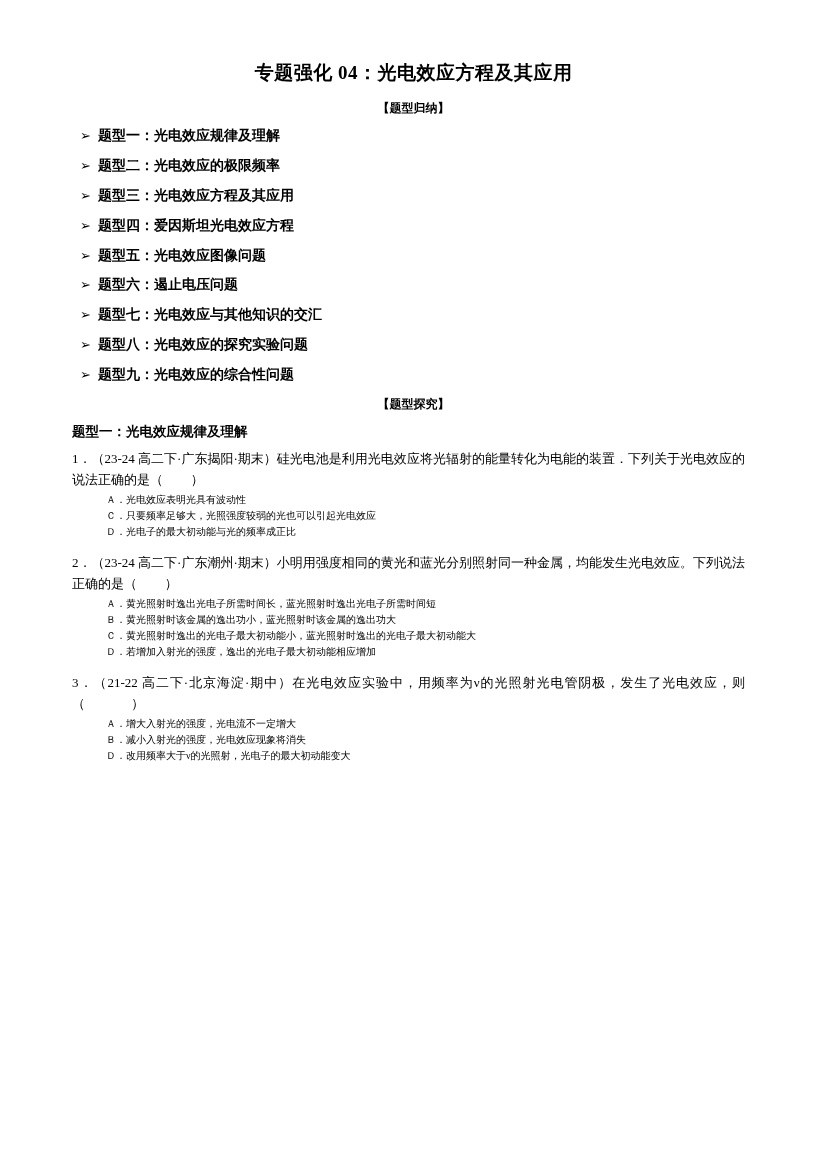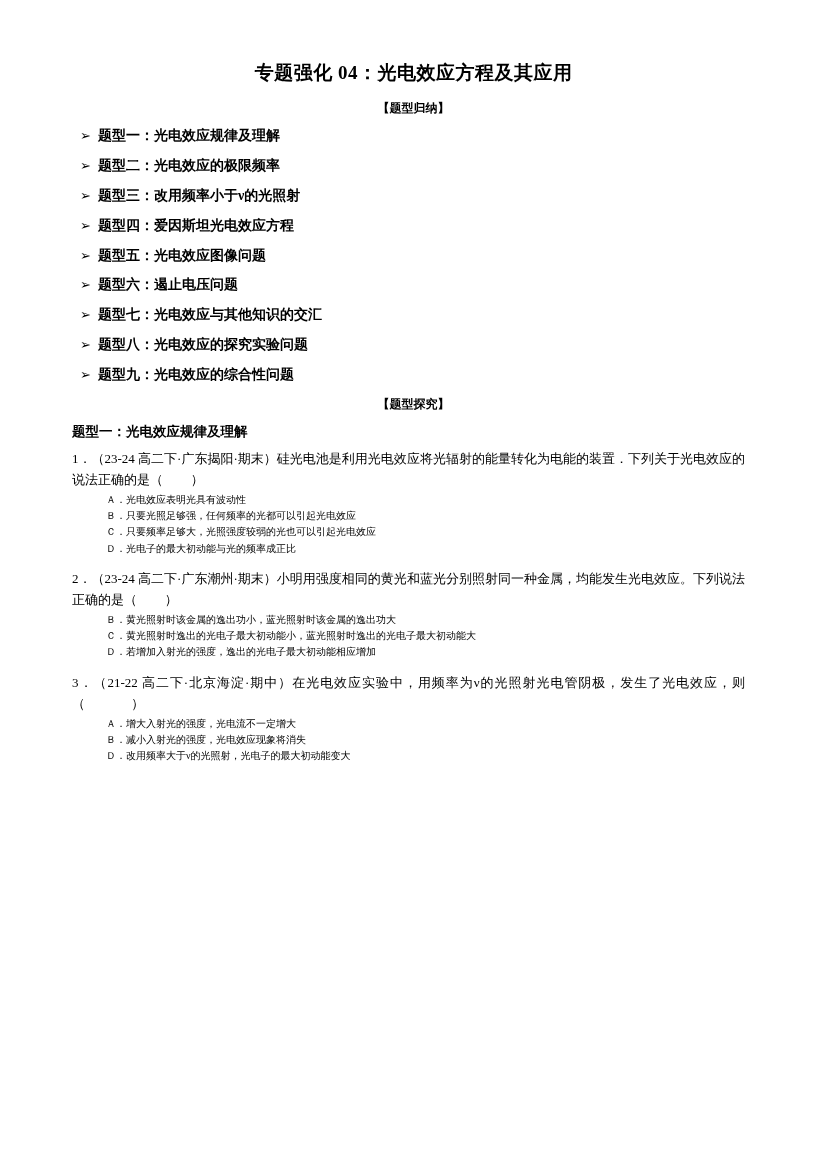--- a/index.html
+++ b/index.html
@@ -102,21 +102,21 @@
     <div class="toc-item">
       <span class="toc-bullet">➢</span>
       <span class="toc-label">题型一：光电效应规律及理解</span>
     </div>
     <div class="toc-item">
       <span class="toc-bullet">➢</span>
       <span class="toc-label">题型二：光电效应的极限频率</span>
     </div>
     <div class="toc-item">
       <span class="toc-bullet">➢</span>
-      <span class="toc-label">题型三：改用频率小于ν的光照射</span>
+      <span class="toc-label">题型三：光电效应方程及其应用</span>
     </div>
     <div class="toc-item">
       <span class="toc-bullet">➢</span>
       <span class="toc-label">题型四：爱因斯坦光电效应方程</span>
     </div>
     <div class="toc-item">
       <span class="toc-bullet">➢</span>
       <span class="toc-label">题型五：光电效应图像问题</span>
     </div>
     <div class="toc-item">
@@ -137,29 +137,29 @@
     </div>
   </div>
 
   <div class="section-head">【题型探究】</div>
 
   <div class="q-head">题型一：光电效应规律及理解</div>
 
   <div class="question">
     <div class="q-stem"><span class="q-num">1．</span><span class="q-src">（23-24 高二下·广东揭阳·期末）</span><span>硅光电池是利用光电效应将光辐射的能量转化为电能的装置．下列关于光电效应的说法正确的是（</span><span class="blank-paren">&nbsp;&nbsp;&nbsp;</span><span>）</span></div>
     <div class="opt">Ａ．光电效应表明光具有波动性</div>
-    <div class="opt">Ｂ．只要光照足够强，任何频率的光都可以引起光电效应</div>
     <div class="opt">Ｃ．只要频率足够大，光照强度较弱的光也可以引起光电效应</div>
     <div class="opt">Ｄ．光电子的最大初动能与光的频率成正比</div>
   </div>
 
   <div class="spacer-sm"></div>
 
   <div class="question">
     <div class="q-stem"><span class="q-num">2．</span><span class="q-src">（23-24 高二下·广东潮州·期末）</span><span>小明用强度相同的黄光和蓝光分别照射同一种金属，均能发生光电效应。下列说法正确的是（</span><span class="blank-paren">&nbsp;&nbsp;&nbsp;</span><span>）</span></div>
+    <div class="opt">Ａ．黄光照射时逸出光电子所需时间长，蓝光照射时逸出光电子所需时间短</div>
     <div class="opt">Ｂ．黄光照射时该金属的逸出功小，蓝光照射时该金属的逸出功大</div>
     <div class="opt">Ｃ．黄光照射时逸出的光电子最大初动能小，蓝光照射时逸出的光电子最大初动能大</div>
     <div class="opt">Ｄ．若增加入射光的强度，逸出的光电子最大初动能相应增加</div>
   </div>
 
   <div class="spacer-sm"></div>
 
   <div class="question">
     <div class="q-stem"><span class="q-num">3．</span><span class="q-src">（21-22 高二下·北京海淀·期中）</span><span>在光电效应实验中，用频率为ν的光照射光电管阴极，发生了光电效应，则（</span><span class="blank-paren">&nbsp;&nbsp;&nbsp;&nbsp;&nbsp;</span><span>）</span></div>
     <div class="opt">Ａ．增大入射光的强度，光电流不一定增大</div>

